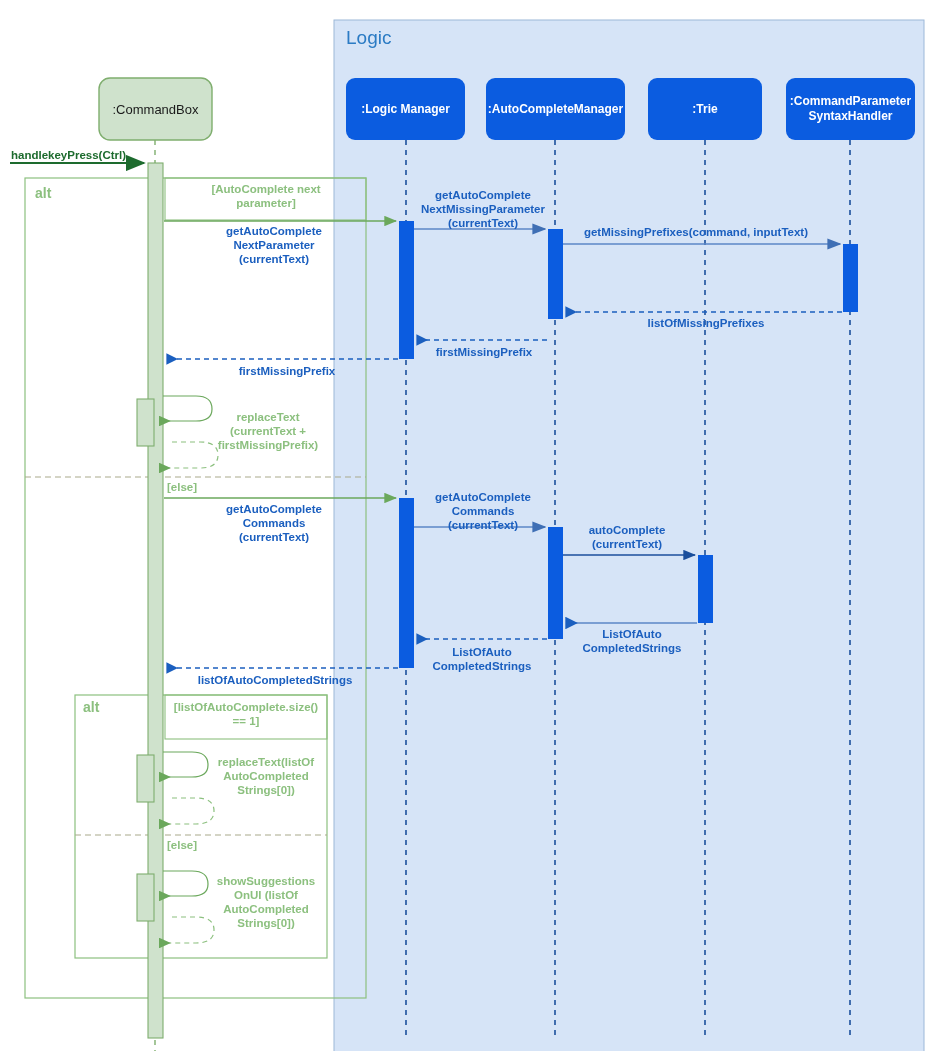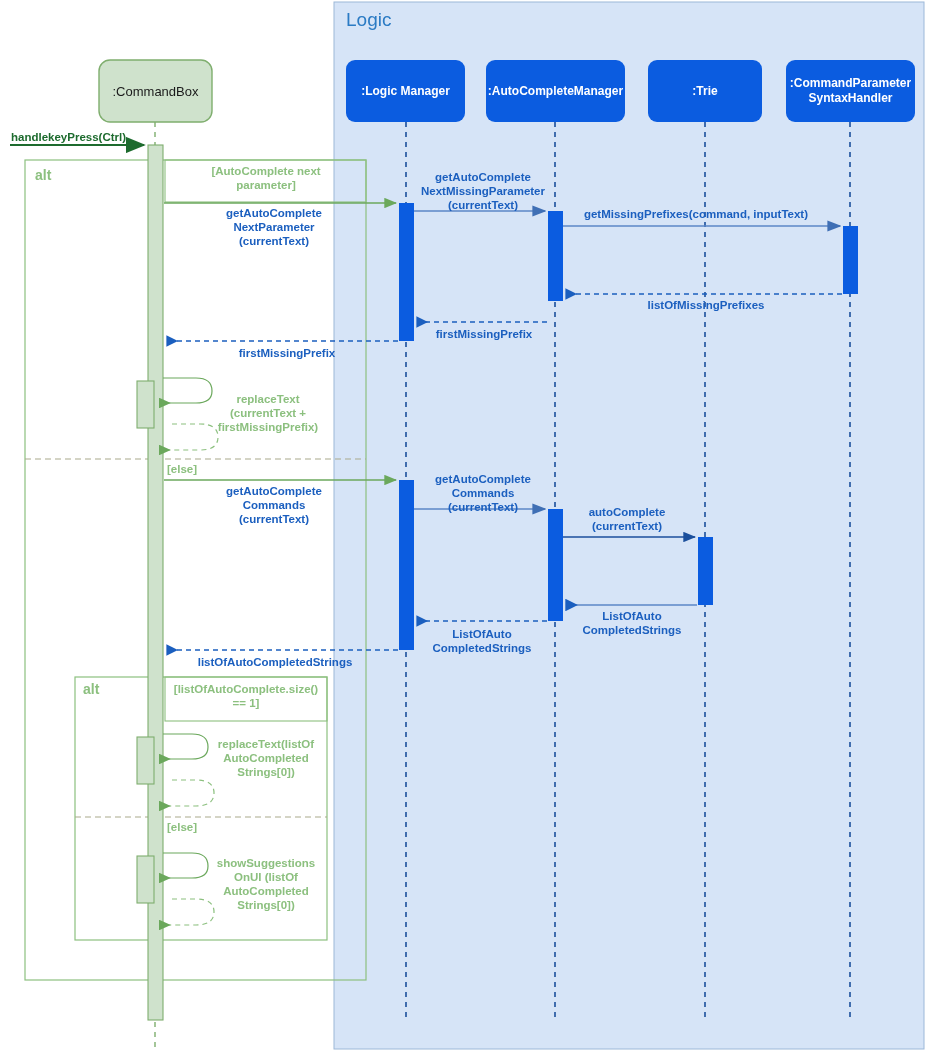--- a/index.html
+++ b/index.html
@@ -1,19 +1,19 @@
 <!DOCTYPE html>
 <html><head>
 <meta charset="utf-8">
 <style>
   html,body{margin:0;padding:0;background:#ffffff;}
   body{width:926px;height:1051px;position:relative;
        font-family:"Liberation Sans","DejaVu Sans",sans-serif;
        -webkit-font-smoothing:antialiased;overflow:hidden;}
-  #stage{position:absolute;left:0;top:0;width:926px;height:881px;}
+  #stage{position:absolute;left:0;top:18px;width:926px;height:881px;}
   svg#diagram{position:absolute;left:0;top:0;width:926px;height:1051px;display:block;}
 
   .lbl{font-weight:bold;}
   .lbl-blue{fill:#1b5fbf;}
   .lbl-green{fill:#8cc07f;}
   .lbl-dkgreen{fill:#1d6b2e;}
   .participant-blue{fill:#ffffff;font-weight:bold;font-size:12px;}
   .participant-green{fill:#1a1a1a;font-size:13px;}
   .frame-kw{fill:#8cc07f;font-weight:bold;font-size:14px;}
   .pkg-title{fill:#2b7bc4;font-size:19px;}

